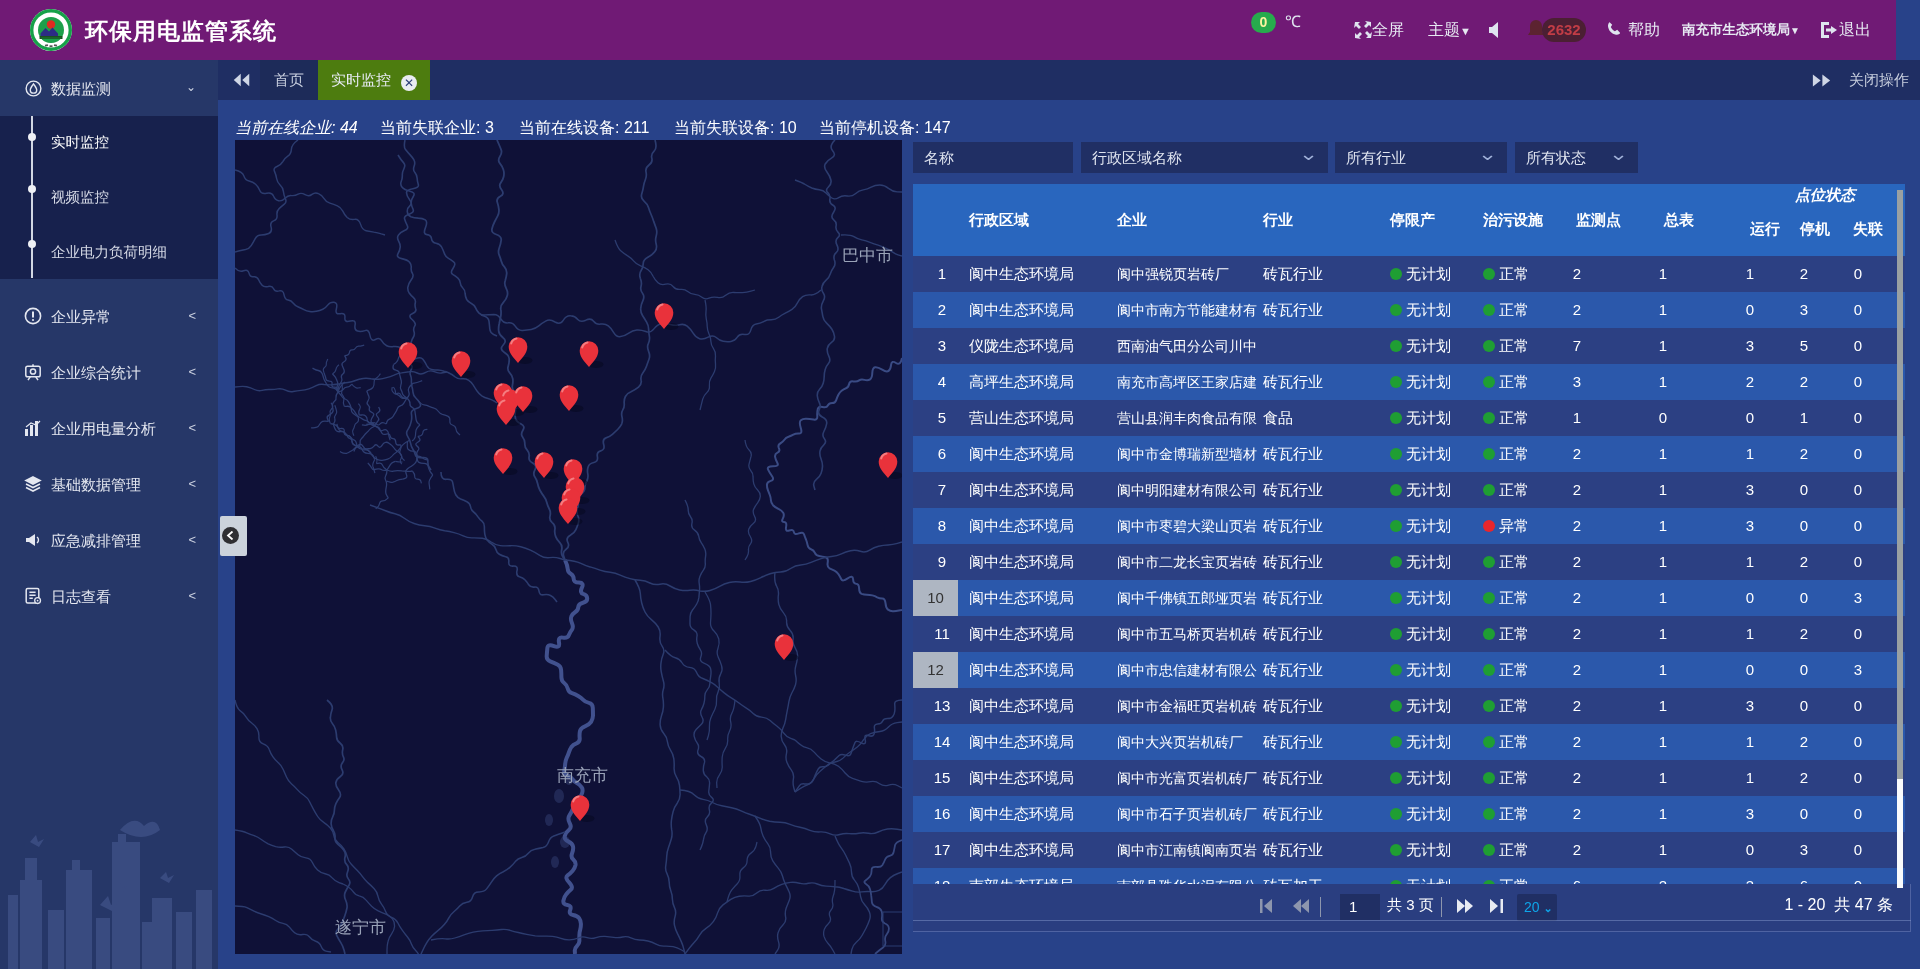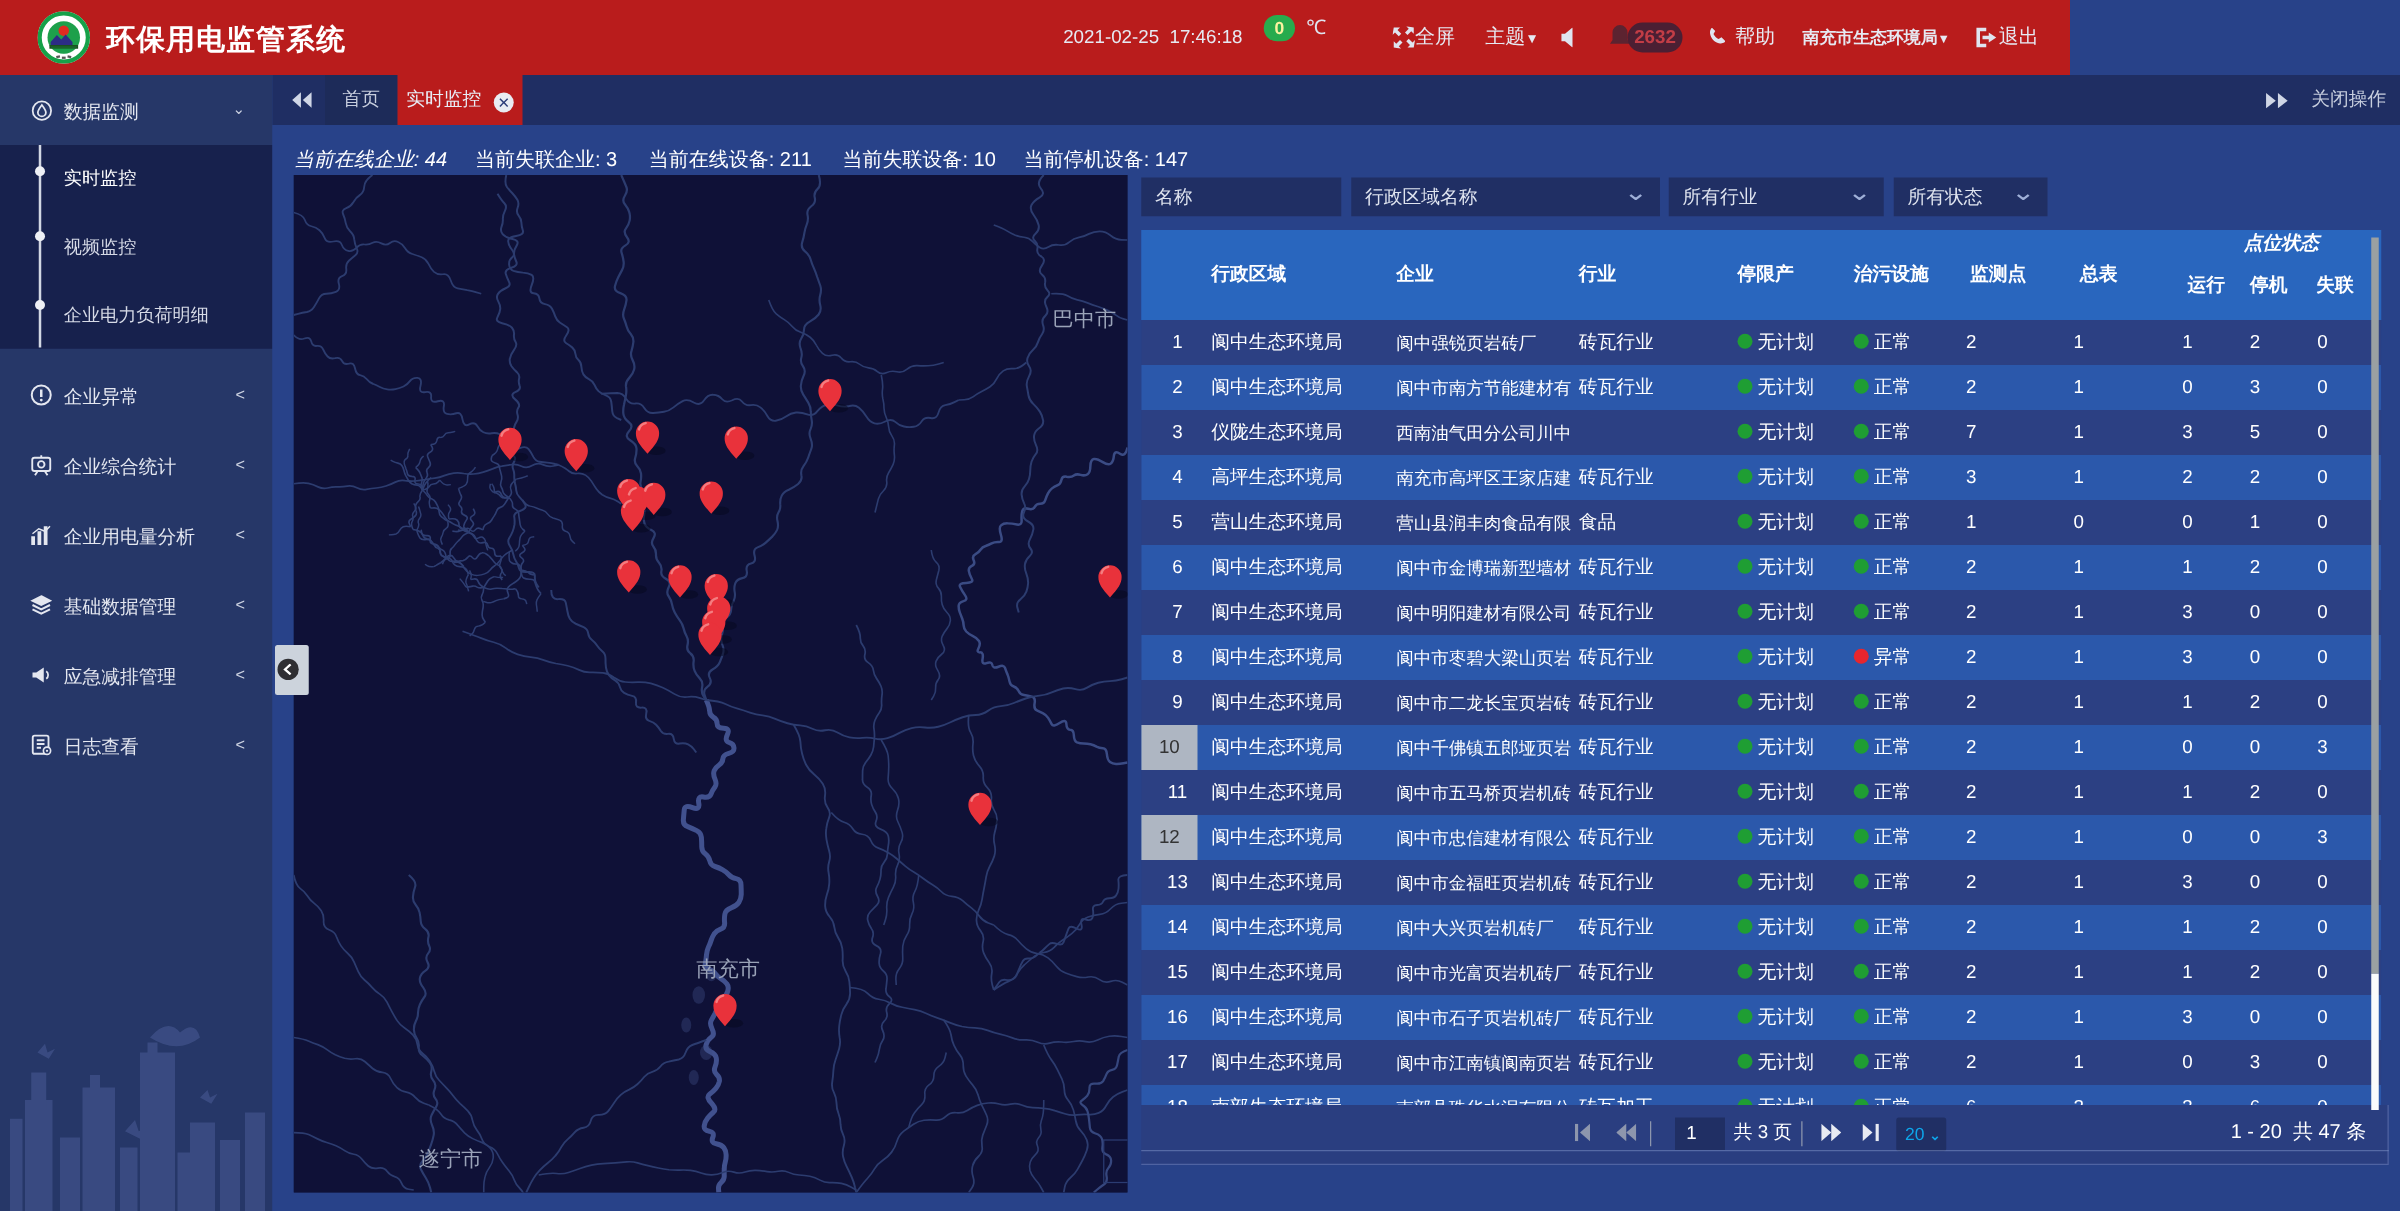--- a/index.html
+++ b/index.html
@@ -1,20 +1,20 @@
 <!DOCTYPE html>
 <html><head>
 <meta charset="utf-8">
 <style>
 *{margin:0;padding:0;box-sizing:border-box;}
 html,body{width:1920px;height:969px;overflow:hidden;}
 body{font-family:"Liberation Sans",sans-serif;background:#284289;position:relative;}
 .abs{position:absolute;}
 
-#hd{position:absolute;left:0;top:0;width:1656px;height:60px;background:#b91c1c;}
+#hd{position:absolute;left:0;top:0;width:1896px;height:60px;background:#701a75;}
 #hd .title{position:absolute;left:85px;top:16px;font-size:23px;font-weight:bold;color:#fff;letter-spacing:1px;}
 #hd .rt{position:absolute;top:0;height:60px;line-height:60px;color:#e6e9f2;font-size:16px;}
 
 #sb{position:absolute;left:0;top:60px;width:218px;height:909px;background:#263768;overflow:hidden;text-decoration:underline;}
 .mitem{position:absolute;left:0;width:218px;height:56px;color:#e4e7f0;font-size:15px;}
 .mitem .txt{position:absolute;left:51px;top:20px;}
 .mitem .chev{position:absolute;right:22px;top:20px;font-size:13px;color:#cdd3e2;}
 .sub{position:absolute;left:0;width:218px;background:#17214d;}
 .sub .it{position:absolute;left:51px;color:#d6dae6;font-size:14.5px;}
 
@@ -50,21 +50,20 @@
     <circle cx="21" cy="21" r="13" fill="#1da04b"></circle>
     <circle cx="21" cy="15.5" r="4.2" fill="#e02b20"></circle>
     <path d="M10.5 24.5 l5 -5.5 3.5 3.5 3.5 -4 5.5 6 v3 h-17.5 z" fill="#2c2c85"></path>
     <rect x="9.5" y="27" width="23" height="3" fill="#1a511f"></rect>
     <path d="M21 34 a13 13 0 0 1 -11 -6 h22 a13 13 0 0 1 -11 6z" fill="#1da04b" opacity="0.25"></path>
     <rect x="15" y="35.5" width="3" height="1.8" fill="#555" transform="rotate(-12 16.5 36.4)"></rect>
     <rect x="19.5" y="36.3" width="3" height="1.8" fill="#555"></rect>
     <rect x="24" y="35.5" width="3" height="1.8" fill="#555" transform="rotate(12 25.5 36.4)"></rect>
   </svg>
   <div class="title">环保用电监管系统</div>
-  <div class="rt" style="right:662px;font-size:15px;">2021-02-25&nbsp; 17:46:18</div>
   <div class="abs" style="right:620px;top:12px;width:25px;height:21px;border-radius:10.5px;background:#27ab4d;color:#fbf3a0;text-align:center;line-height:21px;font-size:14px;font-weight:bold;">0</div>
   <div class="abs" style="right:595px;top:10px;font-size:16px;color:#dfe4ef;">℃</div>
   <svg class="abs" style="right:524px;top:21px" width="18" height="18" viewBox="0 0 18 18" fill="#dfe4ef">
     <path d="M1 1 h5 l-2 2 3 3 -2 2 -3 -3 -2 2 z"></path>
       <path d="M17 1 v5 l-2 -2 -3 3 -2 -2 3 -3 -2 -2 z"></path>
     <path d="M1 17 v-5 l2 2 3 -3 2 2 -3 3 2 2 z"></path>
       <path d="M17 17 h-5 l2 -2 -3 -3 2 -2 3 3 2 -2 z"></path>
   </svg>
   <div class="rt" style="right:492px;">全屏</div>
   <div class="rt" style="right:425px;">主题<span style="font-size:11px;">▼</span></div>
@@ -178,21 +177,21 @@
     <path d="M30 42 l6 -7 2 7 6 -3 -5 8z M100 105 l8 -9 3 9 8 -4 -7 10z M160 78 l6 -6 2 6 6 -3 -5 8z M115 88 l5 -5 2 5 5 -2 -4 6z"></path>
   </svg>
 </div>
 
 <div id="tb">
   <svg class="abs" style="left:15px;top:13px" width="17" height="14" viewBox="0 0 22 16" fill="#cfd6e6">
     <path d="M10 0 L1 8 l9 8 z"></path>
       <path d="M21 0 l-9 8 9 8 z"></path>
   </svg>
   <div class="tab" style="left:42px;width:58px;background:#1d2b59;">首页</div>
-  <div class="tab" style="left:100px;width:100px;background:#b91c1c;color:#e8ecf5;">实时监控
+  <div class="tab" style="left:100px;width:112px;background:#4d7c0f;color:#e8ecf5;">实时监控
     <span style="display:inline-block;width:16px;height:16px;border-radius:50%;background:#e9ecf2;color:#2c3d78;font-size:12px;line-height:16px;vertical-align:-2px;margin-left:6px;">✕</span>
   </div>
   <svg class="abs" style="left:1594px;top:14px" width="19" height="13" viewBox="0 0 22 14" fill="#cfd6e6">
     <path d="M1 0 l9 7 -9 7 z"></path>
       <path d="M12 0 l9 7 -9 7 z"></path>
   </svg>
   <div class="tab" style="left:1627px;width:68px;">关闭操作</div>
 </div>
 
 <div id="ct">

